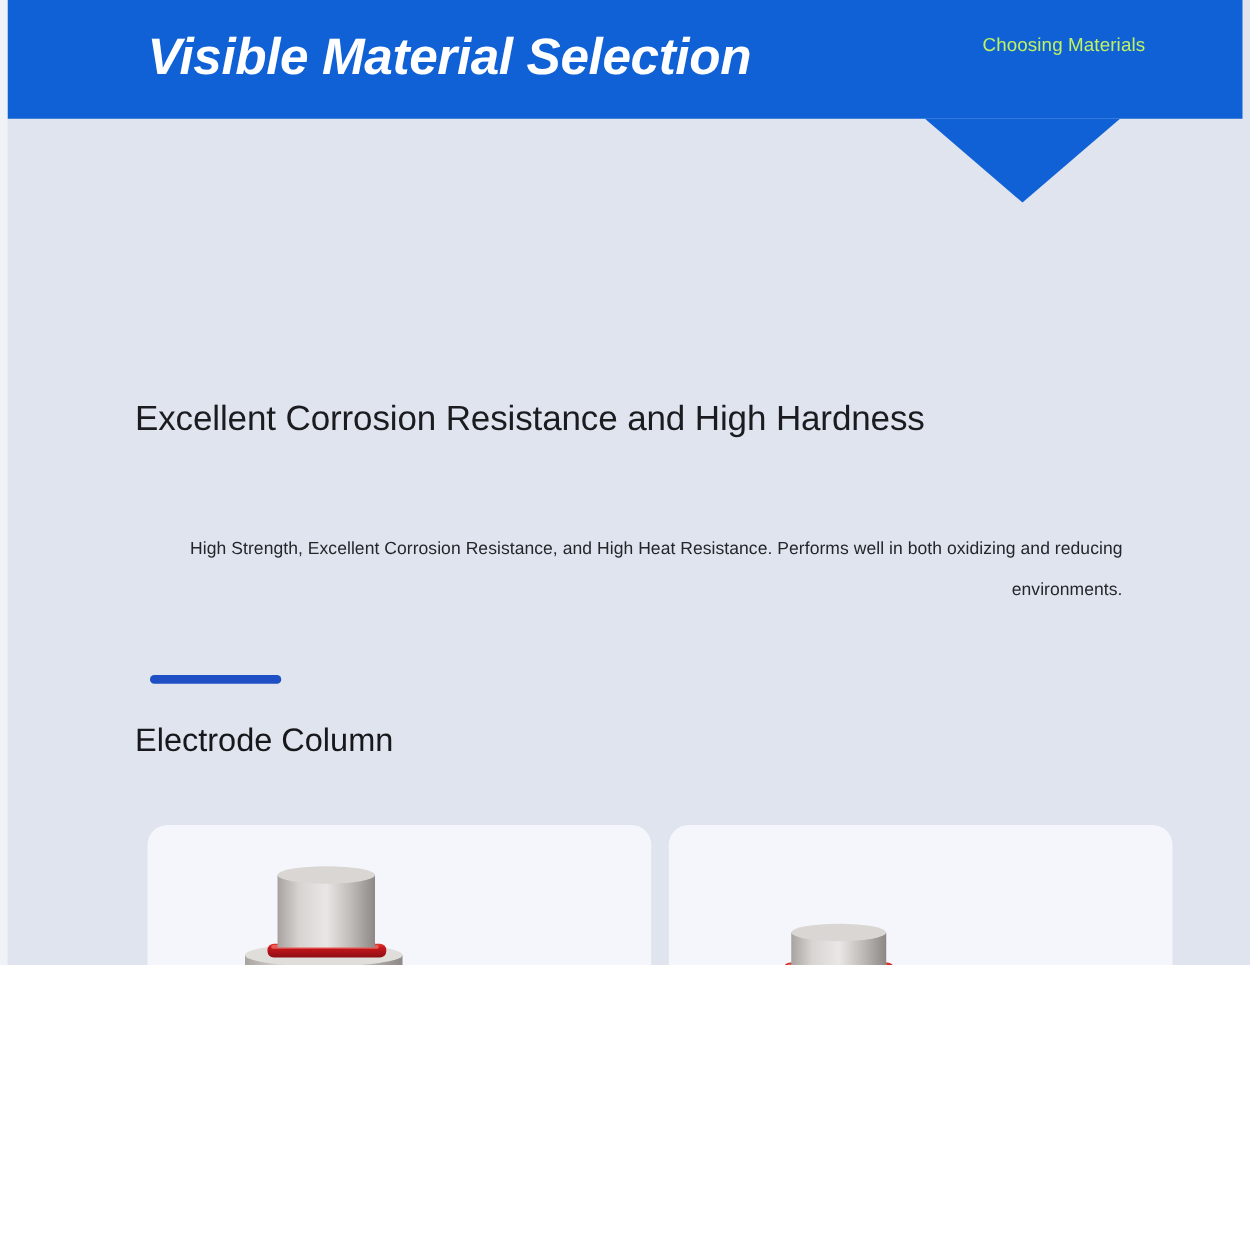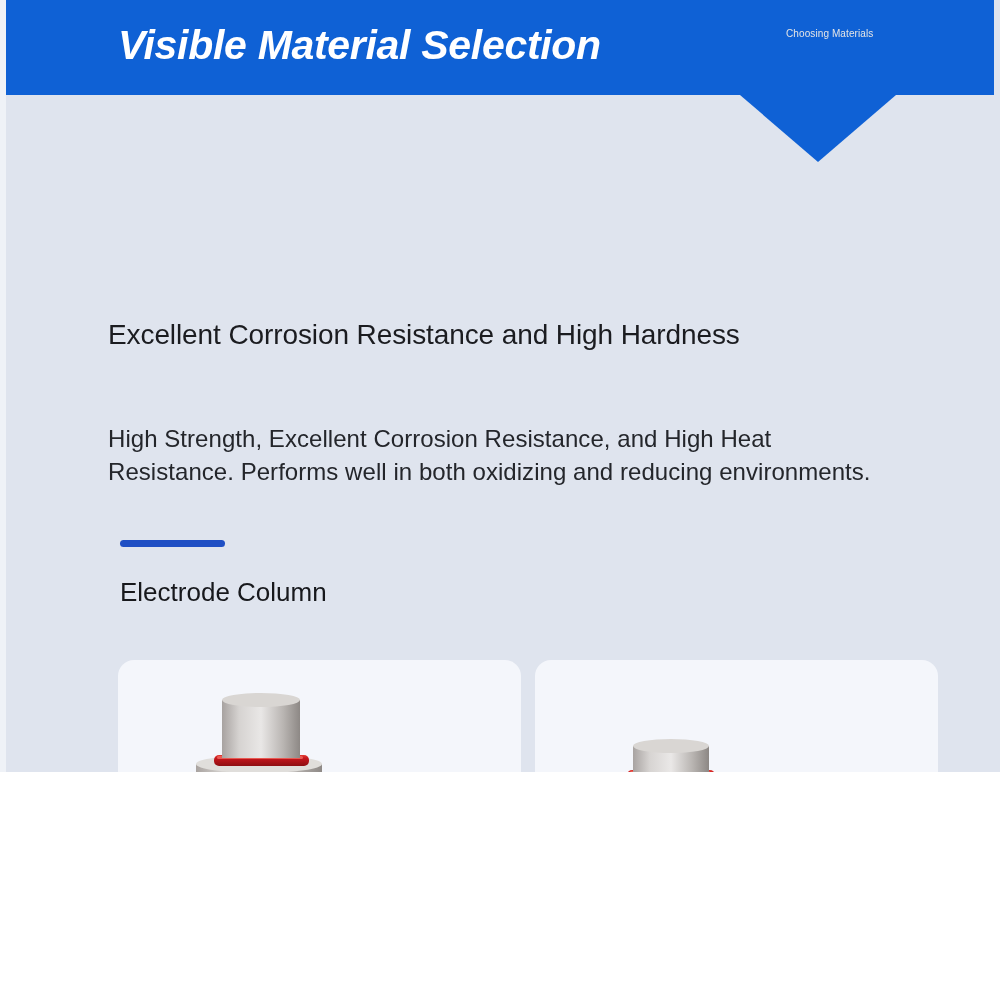--- a/index.html
+++ b/index.html
@@ -56,23 +56,23 @@
     color: #ffffff;
     letter-spacing: -0.3px;
     white-space: nowrap;
     line-height: 55px;
   }
 
   .header-kicker {
     position: absolute;
     left: 780px;
     top: 28px;
-    font-size: 10px;
+    font-size: 15px;
     font-weight: normal;
-    color: #e5e5e5;
+    color: #bef264;
     white-space: nowrap;
     letter-spacing: 0.1px;
   }
 
   
   .chevron {
     position: absolute;
     left: 740px;
     top: 95px;
     width: 0;
@@ -107,25 +107,26 @@
     white-space: nowrap;
     line-height: 38px;
     text-align: center;
   }
 
   .body-copy {
     position: absolute;
     left: 108px;
     top: 422px;
     width: 790px;
-    font-size: 24px;
+    font-size: 14px;
     font-weight: 400;
     color: #24262b;
     line-height: 33px;
     letter-spacing: 0.05px;
+    text-align: right;
   }
 
   
   .accent-rule {
     position: absolute;
     left: 120px;
     top: 540px;
     width: 105px;
     height: 7px;
     border-radius: 4px;
@@ -134,21 +135,20 @@
 
   .section-label {
     position: absolute;
     left: 108px;
     top: 574px;
     font-size: 26px;
     font-weight: 400;
     color: #17181c;
     white-space: nowrap;
     line-height: 36px;
-    margin-left: 12px;
   }
 
   
   .disc-art {
     position: absolute;
     left: 380px;
     top: 770px;
     width: 640px;
     height: 250px;
     z-index: 1;

